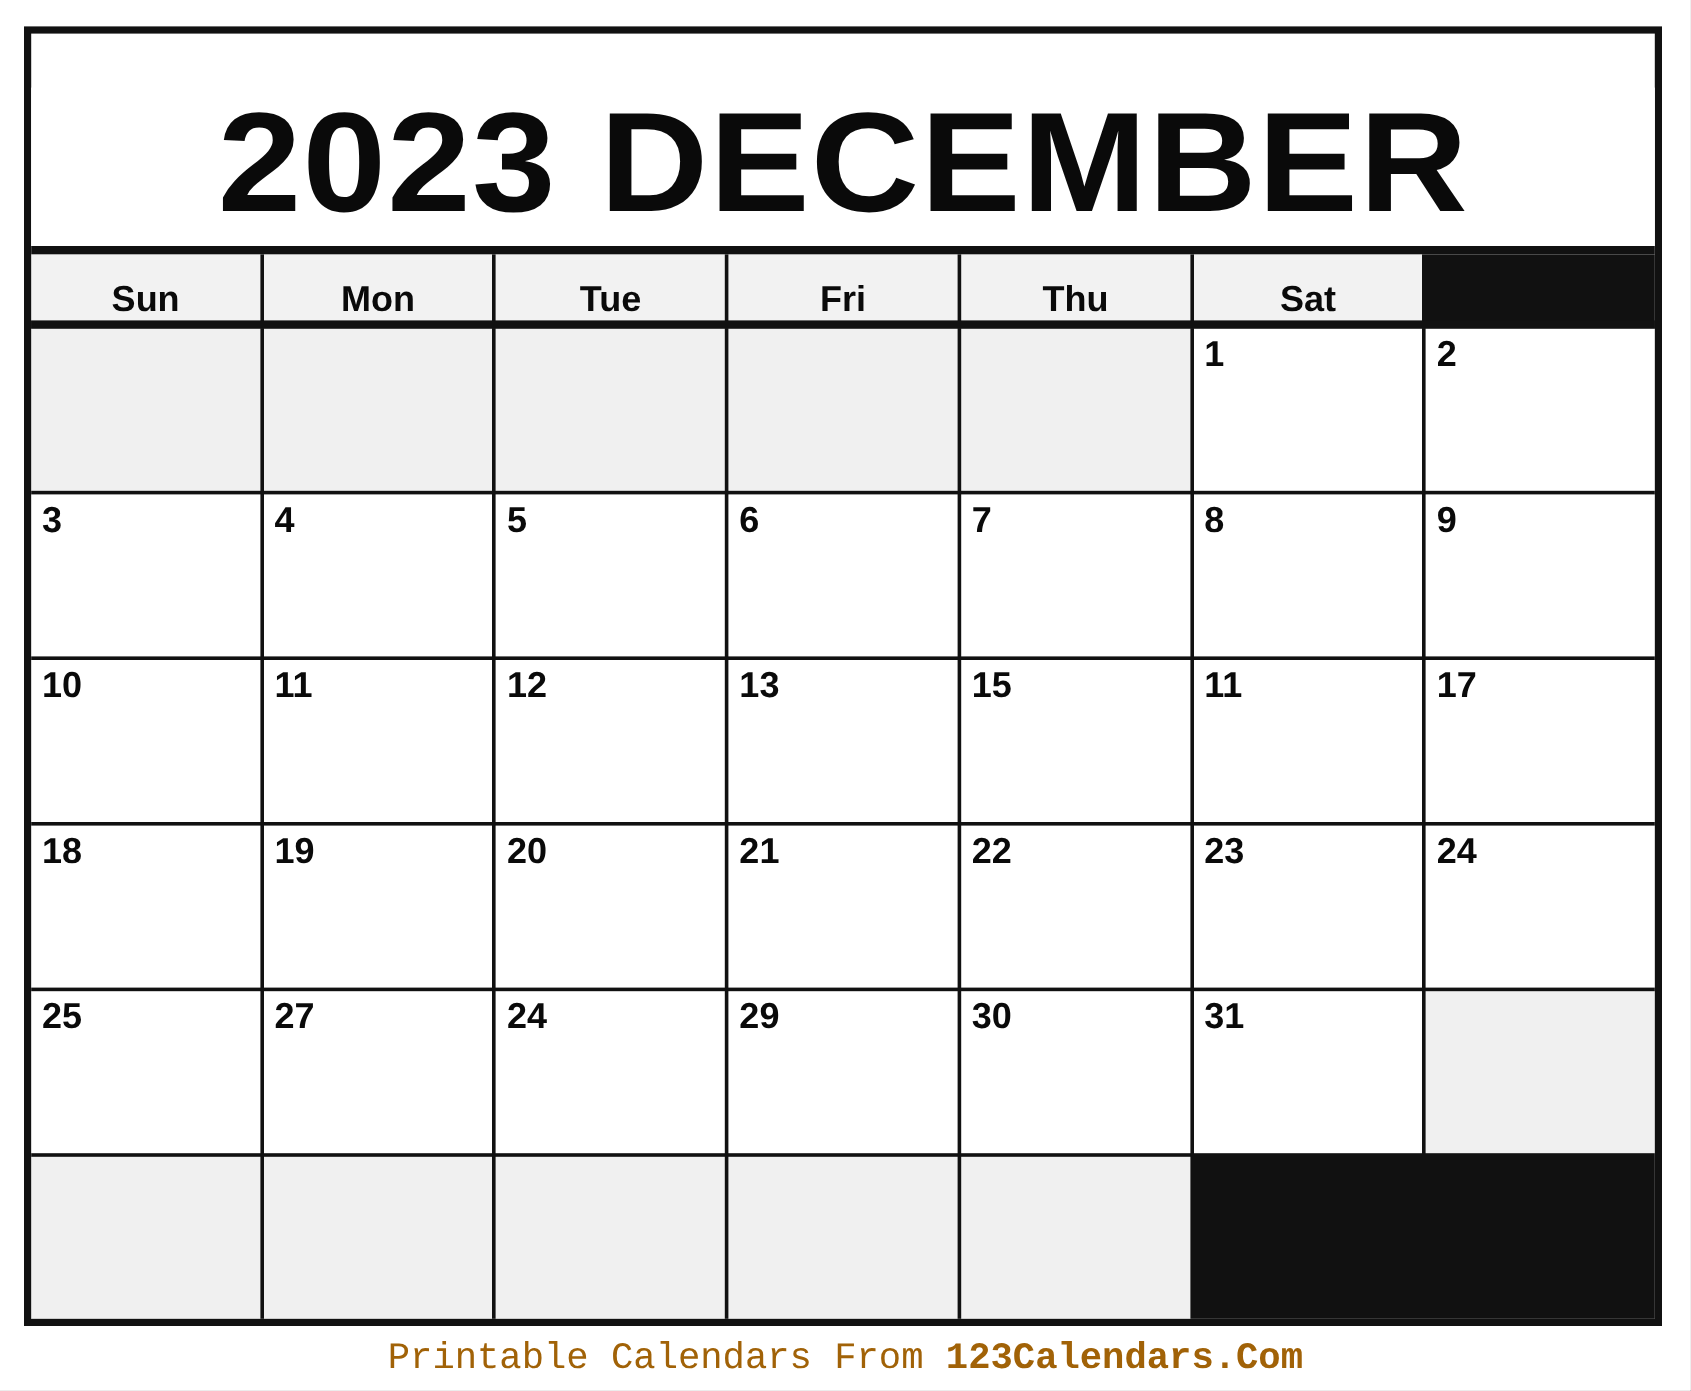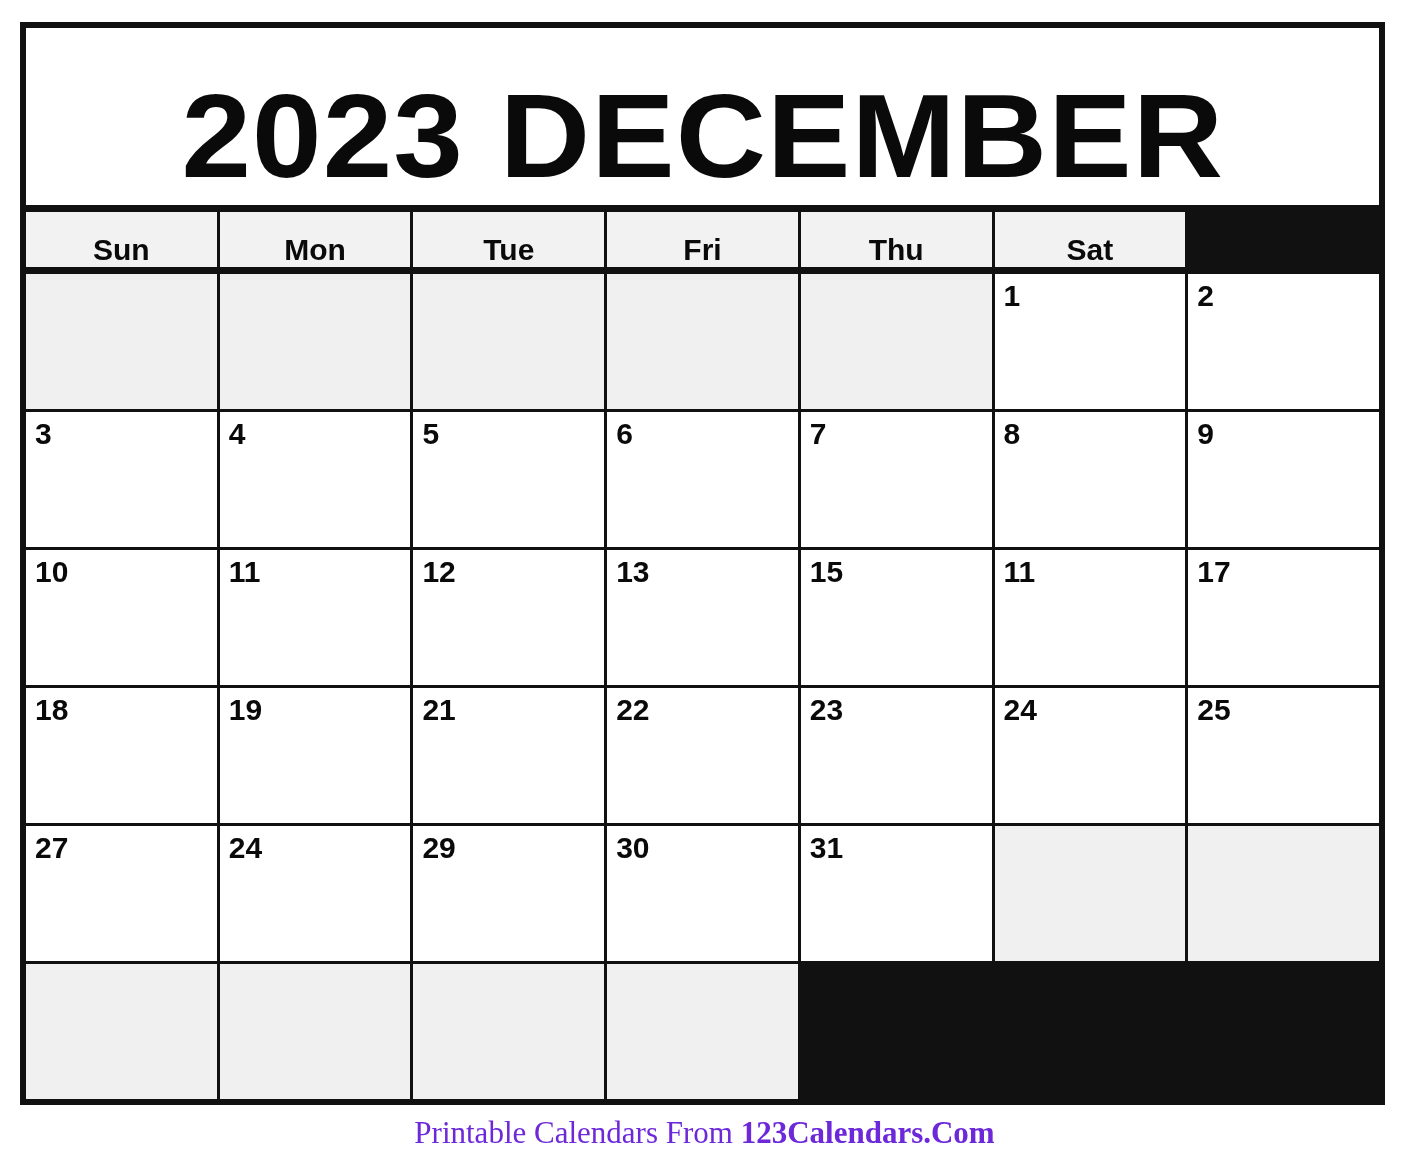--- a/index.html
+++ b/index.html
@@ -111,23 +111,23 @@
     color: #0a0a0a;
   }
 
   
   #footer {
     position: absolute;
     left: 0;
     top: 1115px;
     width: 1409px;
     text-align: center;
-    font-family: Liberation Serif, serif;
+    font-family: Liberation Mono, monospace;
     font-size: 31px;
-    color: #6d28d9;
+    color: #a16207;
     white-space: nowrap;
   }
   #footer-prefix {
     font-weight: 400;
   }
   #footer-brand {
     font-weight: 700;
   }
 </style>
 </head>
@@ -230,20 +230,23 @@
       <div class="date-cell">
           <span class="date-number">17</span>
         </div>
       <div class="date-cell">
           <span class="date-number">18</span>
         </div>
       <div class="date-cell">
           <span class="date-number">19</span>
         </div>
       <div class="date-cell">
+          <span class="date-number">20</span>
+        </div>
+      <div class="date-cell">
           <span class="date-number">21</span>
         </div>
       <div class="date-cell">
           <span class="date-number">22</span>
         </div>
       <div class="date-cell">
           <span class="date-number">23</span>
         </div>
 
       <div class="date-cell">

